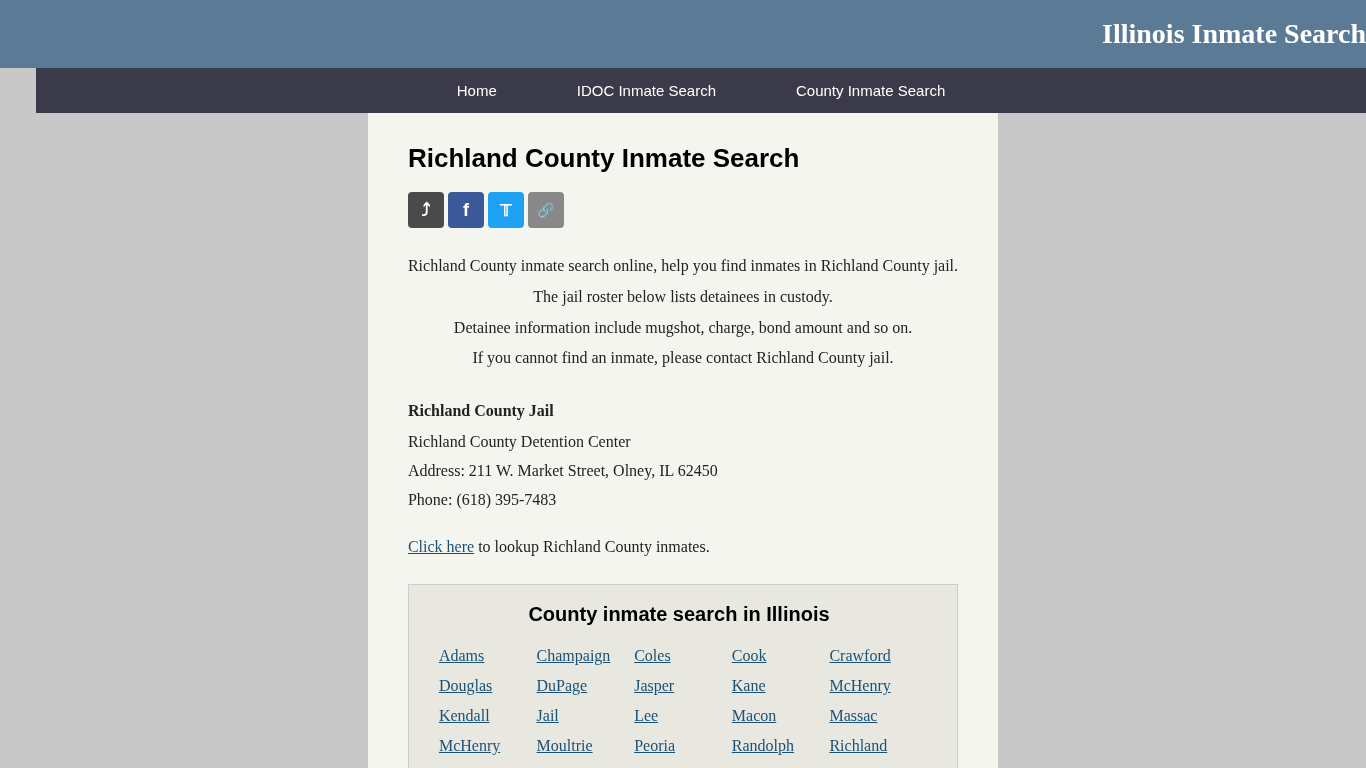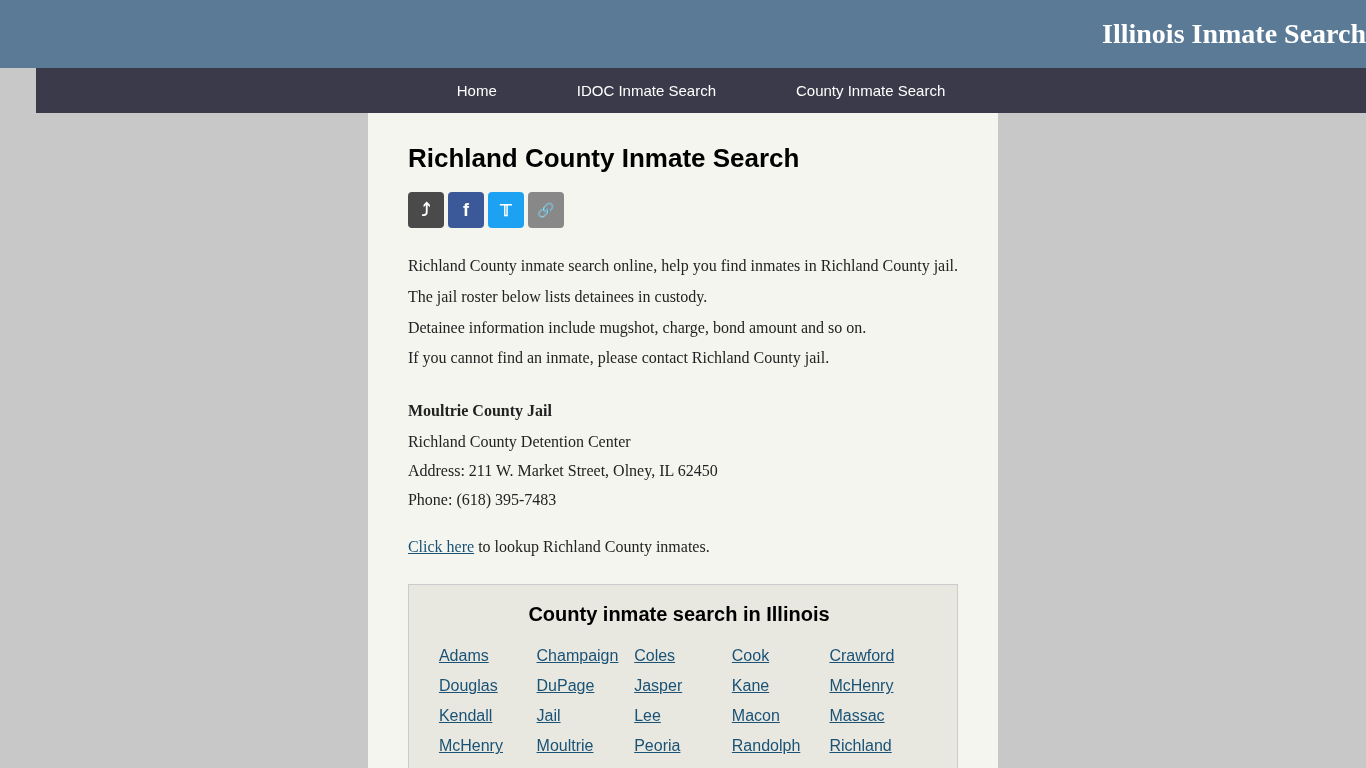--- a/index.html
+++ b/index.html
@@ -81,20 +81,21 @@
     .social-btn.link { background-color: #888; font-size: 14px; }
     
     #description {
       margin-bottom: 24px;
       line-height: 1.8;
       font-size: 16px;
       color: #222;
     }
     #description p {
       margin-bottom: 2px;
+      text-align: center;
     }
     
     #jail-info {
       margin-bottom: 24px;
       line-height: 1.8;
       font-size: 16px;
       color: #222;
     }
     #jail-name {
       font-weight: bold;
@@ -129,21 +130,21 @@
       display: grid;
       grid-template-columns: repeat(5, 1fr);
       padding: 0 30px;
       row-gap: 6px;
       column-gap: 0;
     }
     .county-link {
       color: #1a5276;
       text-decoration: underline;
       font-size: 16px;
-      font-family: Liberation Sans, sans-serif;
+      font-family: Liberation Serif, serif;
       cursor: pointer;
       padding: 3px 0;
     }
     
     #layout {
       display: flex;
       width: 1366px;
     }
     #left-sidebar {
       width: 213px;
@@ -185,21 +186,21 @@
       </div>
 
       <div id="description">
         <p>Richland County inmate search online, help you find inmates in Richland County jail.</p>
         <p>The jail roster below lists detainees in custody.</p>
         <p>Detainee information include mugshot, charge, bond amount and so on.</p>
         <p>If you cannot find an inmate, please contact Richland County jail.</p>
       </div>
 
       <div id="jail-info">
-        <p id="jail-name">Moultrie County Jail</p>
+        <p id="jail-name">Richland County Jail</p>
         <p>Richland County Detention Center</p>
         <p>Address: 211 W. Market Street, Olney, IL 62450</p>
         <p>Phone: (618) 395-7483</p>
       </div>
 
       <div id="click-here-section">
         <a href="#">Click here</a><span> to lookup Richland County inmates.</span>
       </div>
 
       <div id="county-list-section">

